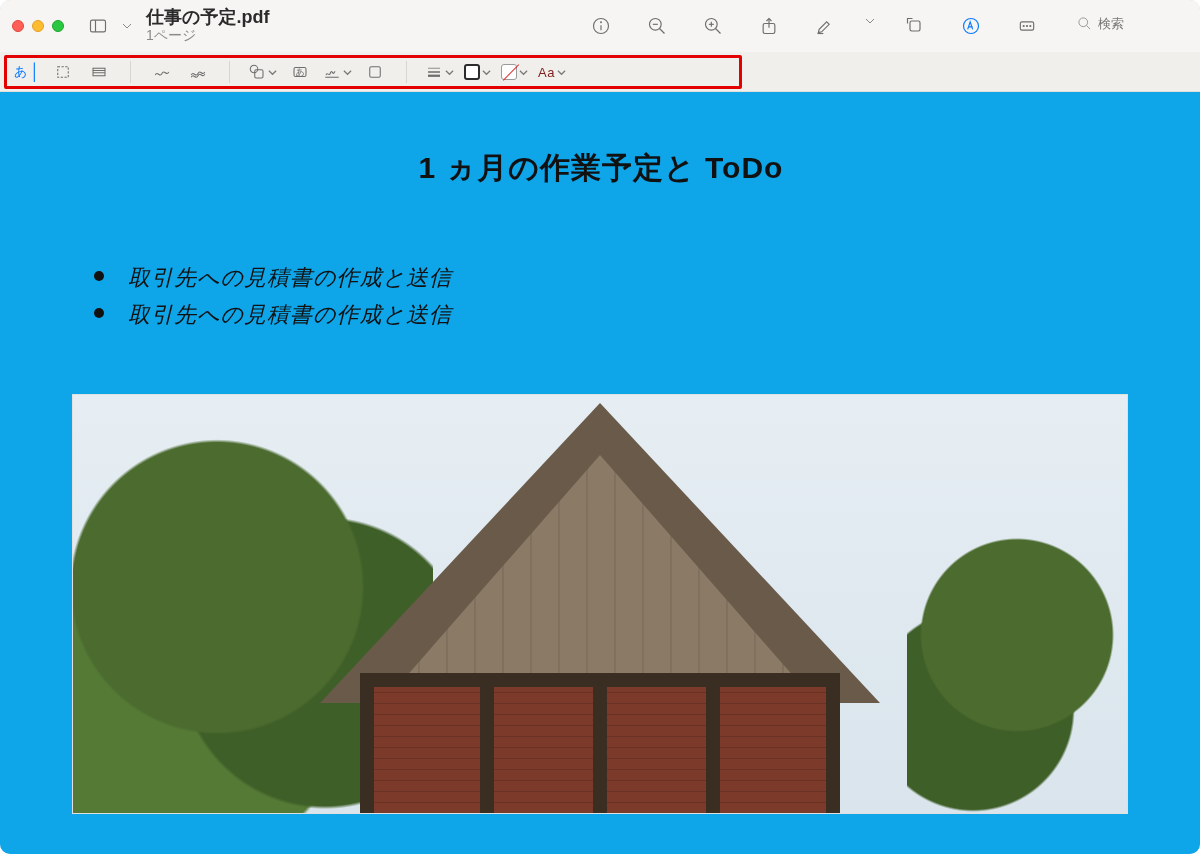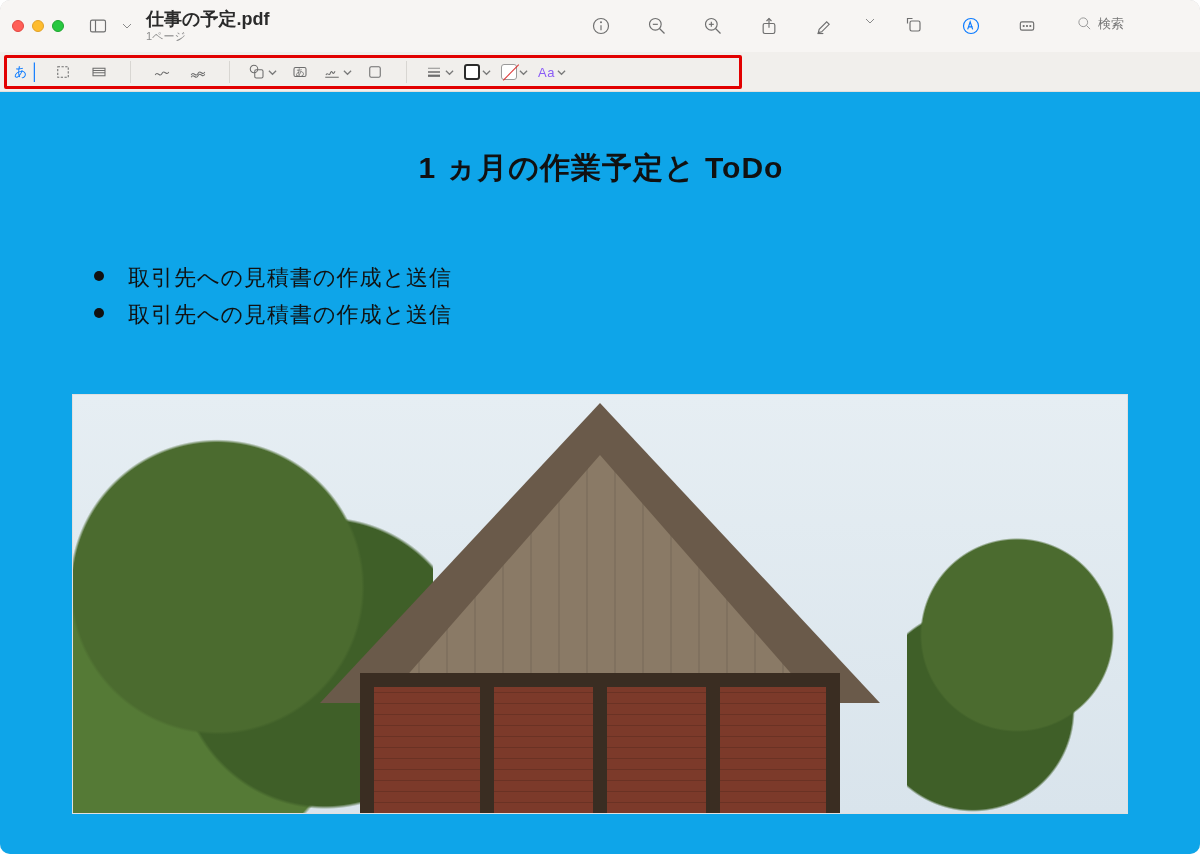--- a/index.html
+++ b/index.html
@@ -27,21 +27,21 @@
     display:flex; align-items:center; justify-content:center;
     color:#6f6f6f; border-radius:6px; cursor:pointer;
   }
   .tb-btn.active { color:#0a7aff; }
   .tb-btn svg { width: 20px; height: 20px; stroke: currentColor; fill:none; stroke-width:1.4; }
   .tb-drop { width: 10px; }
   .tb-drop svg { width:10px; height:10px; stroke:#8a8a8a; }
 
   .titleblock { display:flex; flex-direction:column; margin-left:6px; margin-right:auto; line-height:1.1;}
   .titleblock .fname { font-size:18px; font-weight:600; color:#2b2b2b; }
-  .titleblock .subtitle { font-size:11px; color:#8a8a8a; }
+  .titleblock .subtitle { font-size:14px; color:#8a8a8a; }
 
   .right-tools { display:flex; align-items:flex-start; gap:24px; }
   .search {
     display:flex; align-items:center; gap:6px; color:#9a9a9a;
     padding:4px 10px; border-radius:6px; min-width:120px;
   }
   .search input {
     border:none; background:transparent; outline:none; font-size:13px; color:#333; width:80px;
   }
   .search svg { width:15px; height:15px; stroke:#9a9a9a; fill:none; stroke-width:1.6;}
@@ -62,35 +62,35 @@
   }
   .mgrp { display:flex; align-items:center; gap:10px; }
   .msep { width:1px; height:22px; background:#d8d6d2; margin:0 8px; }
   .mbtn {
     min-width:26px; height:26px; display:flex; align-items:center; justify-content:center;
     color:#6d6d6d; cursor:pointer; gap:2px;
   }
   .mbtn.sel { color:#0a7aff; }
   .mbtn svg { width:18px; height:18px; stroke:currentColor; fill:none; stroke-width:1.4;}
   .mbtn .chev svg { width:9px; height:9px; stroke:#7a7a7a;}
-  .mbtn .txt { font-size:13px; letter-spacing:0.5px; color:#8b5cf6;}
+  .mbtn .txt { font-size:13px; letter-spacing:0.5px; color:#7f1d1d;}
   .colorbox { width:16px; height:16px; border:2px solid #2b2b2b; border-radius:3px; background:#fff;}
   .fillbox  { width:16px; height:16px; border:1px solid #9a9a9a; border-radius:3px; background:#fff; position:relative;}
   .fillbox::after{content:"";position:absolute;left:-2px;top:50%;width:22px;height:1px;background:#d33;transform:rotate(-45deg);}
 
   
   .doc {
     position:absolute; left:0; right:0; top:92px; bottom:0;
     background:#0ea5e9; overflow:hidden;
   }
   .docinner { padding: 56px 70px 0 72px; }
   .doctitle { font-size:30px; font-weight:700; text-align:center; letter-spacing:1px; color:#111; margin-bottom:70px;}
   ul.todo { list-style:none; padding-left:22px; }
   ul.todo li {
-    font-size:22px; color:#111; line-height:1.7; position:relative; padding-left:34px; letter-spacing:1px;
+    font-size:22px; color:#111; line-height:1.7; position:relative; padding-left:34px; letter-spacing:1px;font-style:italic;
   }
   ul.todo li::before {
     content:""; position:absolute; left:0; top:12px; width:10px; height:10px; background:#111; border-radius:50%;
   }
 
   .photo {
     margin-top:60px; width:1056px; height:420px; border:1px solid #e0e0e0;
     position:relative; overflow:hidden;
   }
   .sky { position:absolute; inset:0; background:linear-gradient(#e6eef3,#d9e4ec); }

